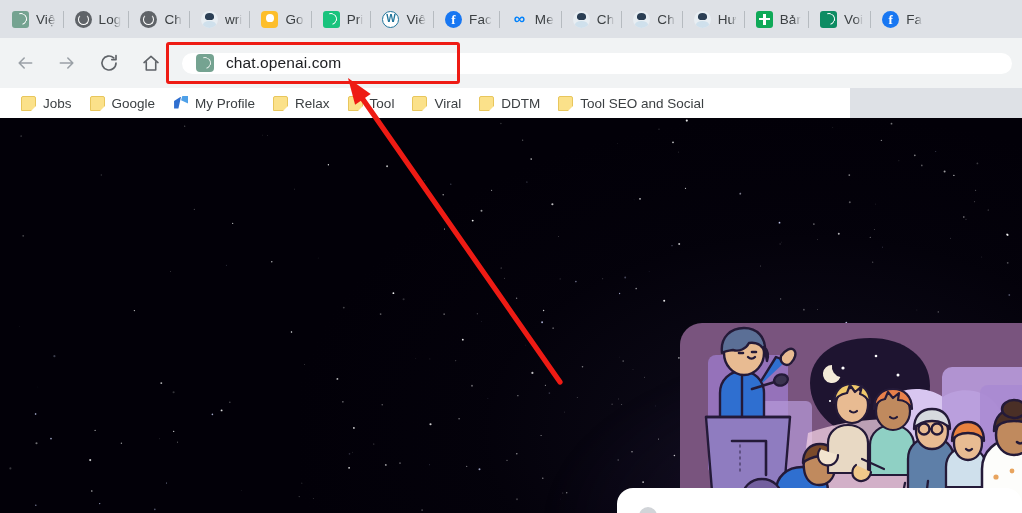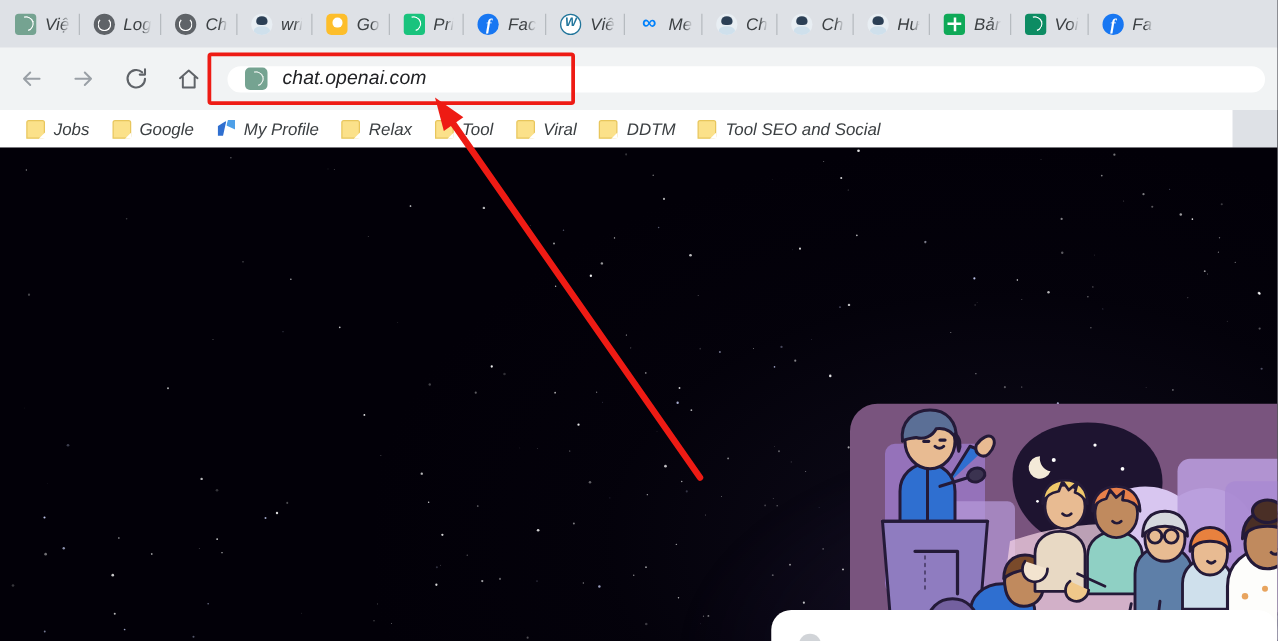--- a/index.html
+++ b/index.html
@@ -2,21 +2,21 @@
 <html><head>
 <meta charset="utf-8">
 <style>
   * { margin:0; padding:0; box-sizing:border-box; }
   html,body { width:1022px; height:513px; overflow:hidden; }
   body {
     font-family:"Liberation Sans", sans-serif;
     background:#dee1e6;
     -webkit-font-smoothing:antialiased;
   }
-  .browser { position:relative; width:1022px; height:513px;font-style:italic; }
+  .browser { position:relative; width:1022px; height:513px; }
 
   
   .tabstrip {
     position:absolute; top:0; left:0; width:1022px; height:38px;
     background:#dee1e6; display:flex; align-items:center;
     overflow:hidden;
   }
   .tab {
     display:flex; align-items:center; gap:7px;
     height:34px; padding:0 7px 0 12px; flex:0 0 auto;
@@ -96,21 +96,21 @@
 
   
   .redbox {
     position:absolute; left:166px; top:42px; width:294px; height:42px;
     border:3px solid #ee1b14; border-radius:3px; z-index:30;
     pointer-events:none;
   }
 
   
   .bookmarks {
-    position:absolute; top:88px; left:0; width:986px; height:30px;
+    position:absolute; top:88px; left:0; width:850px; height:30px;
     background:#fff; display:flex; align-items:center; padding-left:12px;
     overflow:hidden;
   }
   .bm { display:flex; align-items:center; gap:7px; padding:3px 9px;
         flex:0 0 auto; border-radius:4px; }
   .bm-label { font-size:13.5px; color:#3c4043; white-space:nowrap; }
   .bm-ico { width:15px; height:15px; flex:0 0 15px; position:relative; }
   .bm-ico.folder { background:#fbe18a; border-radius:2px 2px 2px 0;
                    border:1px solid #e8c65c; }
   .bm-ico.folder::after{ content:""; position:absolute; right:-1px; bottom:-1px;
@@ -198,26 +198,26 @@
       </div>
       <div class="tab">
         <span class="fav lamp"></span>
         <span class="tab-label">Go</span>
       </div>
       <div class="tab">
         <span class="fav chatgpt-green"></span>
         <span class="tab-label">Pri</span>
       </div>
       <div class="tab">
+        <span class="fav wp"></span>
+        <span class="tab-label">Viê</span>
+      </div>
+      <div class="tab">
         <span class="fav fb"></span>
         <span class="tab-label">Fac</span>
-      </div>
-      <div class="tab">
-        <span class="fav wp"></span>
-        <span class="tab-label">Viê</span>
       </div>
       <div class="tab">
         <span class="fav meta"></span>
         <span class="tab-label">Me</span>
       </div>
       <div class="tab">
         <span class="fav avatar"></span>
         <span class="tab-label">Ch</span>
       </div>
       <div class="tab">

